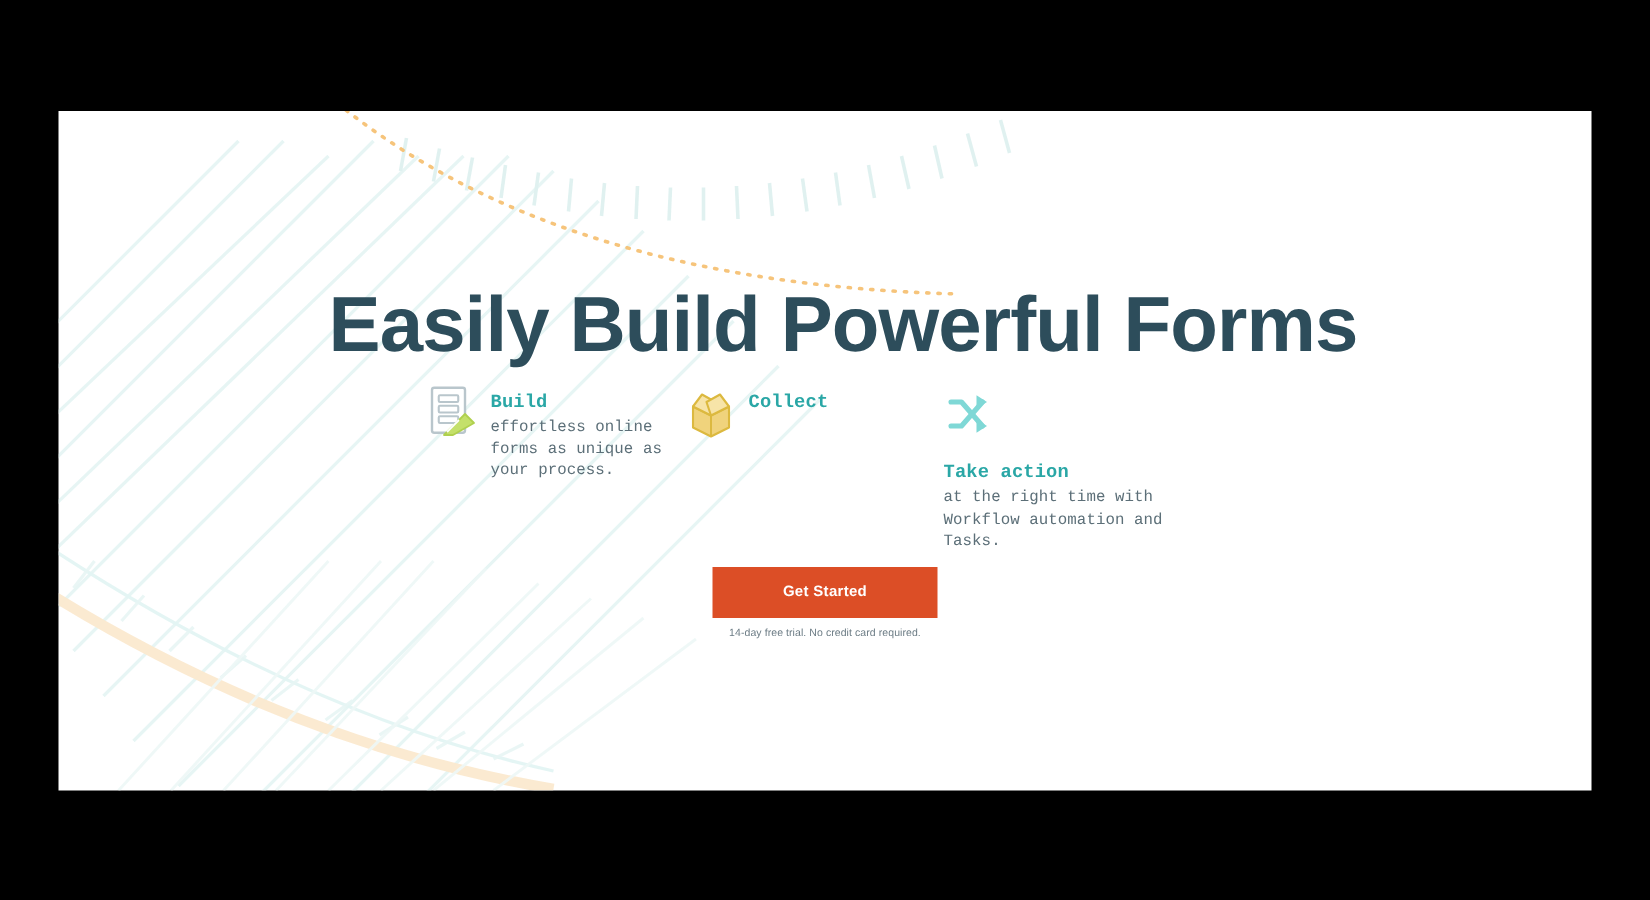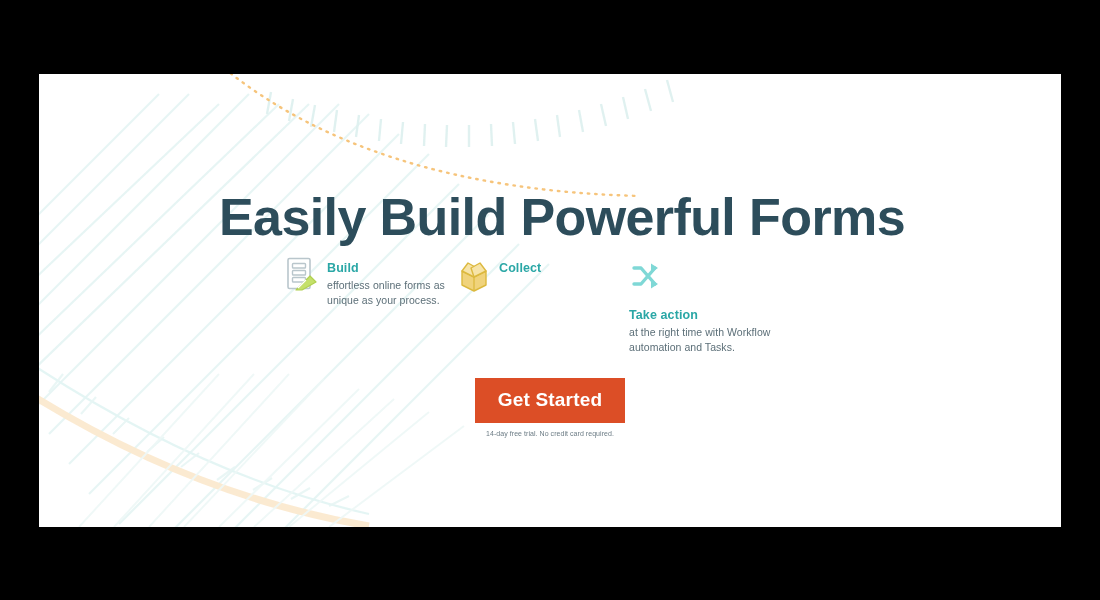--- a/index.html
+++ b/index.html
@@ -59,20 +59,21 @@
     top: 182px;
     width: 530px;
     display: flex;
     align-items: flex-start;
     gap: 0px;
   }
   .feature {
     display: flex;
     align-items: flex-start;
     gap: 8px;
+    font-family: Liberation Mono, monospace;
   }
   .feature.f0 { width: 172px; }
   .feature.f1 { width: 172px; text-align: right; }
   .feature.f2 { width: 172px; flex-direction: column; }
   .feat-icon {
     flex: 0 0 auto;
     width: 34px;
     height: 38px;
     margin-top: 1px;
   }
@@ -98,21 +99,21 @@
     top: 304px;
     width: 1022px;
     text-align: center;
   }
   #cta-button {
     display: inline-block;
     width: 150px;
     padding: 11px 0 12px 0;
     background: #dc4e26;
     color: #ffffff;
-    font-size: 19px;
+    font-size: 10px;
     font-weight: bold;
     letter-spacing: 0.2px;
     border: none;
     cursor: pointer;
     font-family: "Liberation Sans", sans-serif;
   }
   #cta-note {
     margin-top: 7px;
     font-size: 7px;
     color: #6b7b84;

